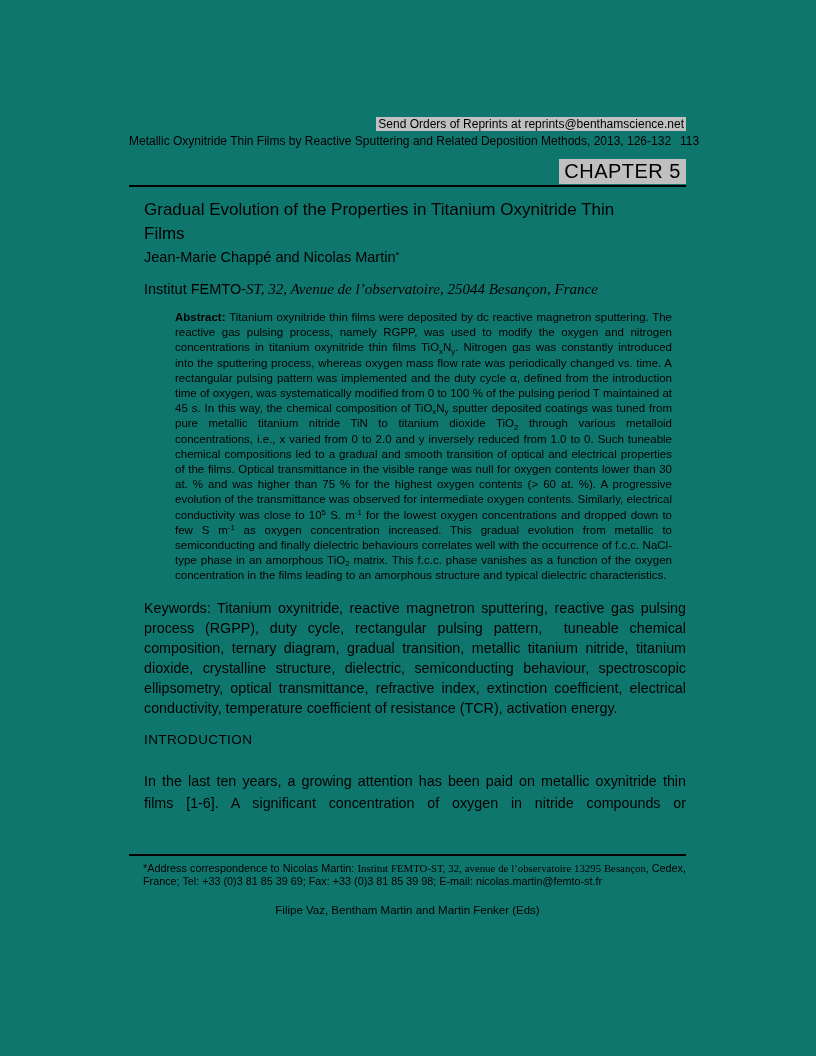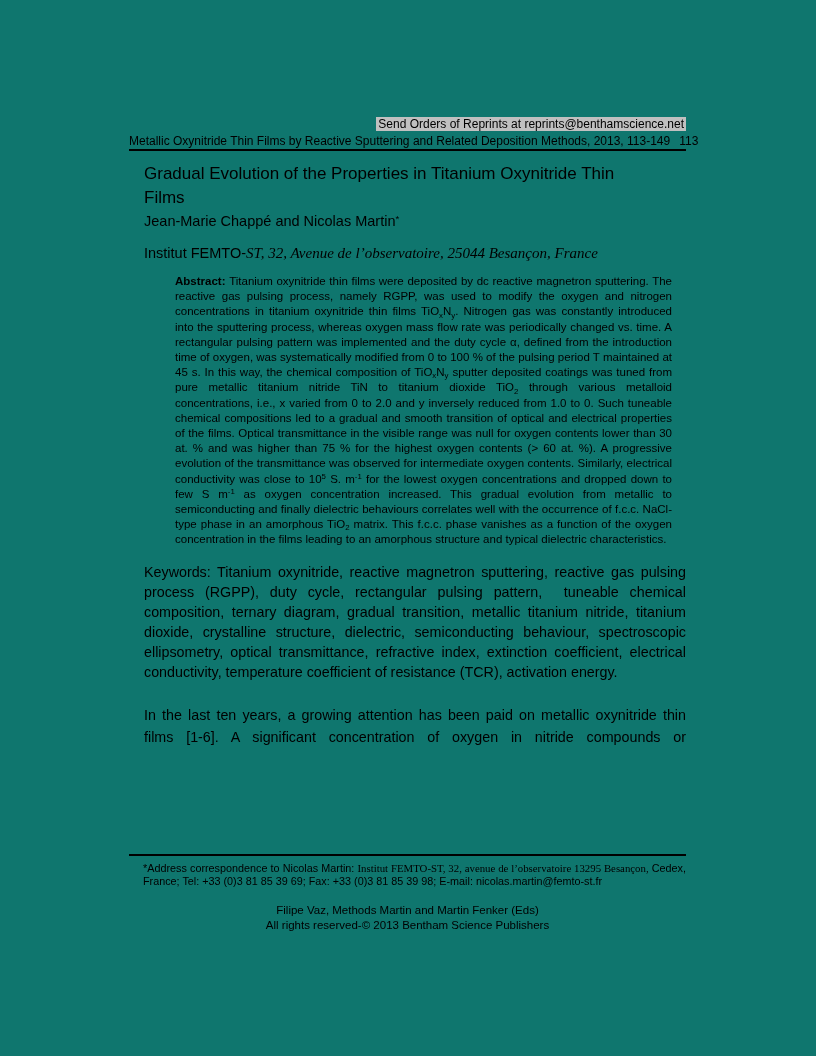--- a/index.html
+++ b/index.html
@@ -40,46 +40,49 @@
 <body>
 
 <div class="page">
   <div class="content">
 
     <div class="reprint-line">
       <span class="hl">Send Orders of Reprints at reprints@benthamscience.net</span>
     </div>
 
     <div class="running-line">
-      <span>Metallic Oxynitride Thin Films by Reactive Sputtering and Related Deposition Methods, 2013, 113-149</span><span class="pagenum">113</span>
+      <span>Metallic Oxynitride Thin Films by Reactive Sputtering and Related Deposition Methods, 2013, 126-132</span><span class="pagenum">113</span>
     </div>
 
+    <div class="chapter-row">
+      <span class="chapter-label">CHAPTER 5</span>
+    </div>
 
     <div class="rule"></div>
 
     <div class="title">
       <div>Gradual Evolution of the Properties in Titanium Oxynitride Thin</div>
       <div>Films</div>
     </div>
 
     <div class="authors"><span>Jean-Marie Chappé and Nicolas Martin</span><sup>*</sup></div>
 
     <div class="affiliation"><span>Institut FEMTO-</span><span class="rt-iserif">ST, 32, Avenue de l’observatoire, 25044 Besançon, France</span></div>
 
     <div class="abstract"><span class="rt-bold">Abstract: </span><span>Titanium oxynitride thin films were deposited by dc reactive magnetron sputtering. The reactive gas pulsing process, namely RGPP, was used to modify the oxygen and nitrogen concentrations in titanium oxynitride thin films TiO</span><sub>x</sub><span>N</span><sub>y</sub><span>. Nitrogen gas was constantly introduced into the sputtering process, whereas oxygen mass flow rate was periodically changed vs. time. A rectangular pulsing pattern was implemented and the duty cycle α, defined from the introduction time of oxygen, was systematically modified from 0 to 100 % of the pulsing period T maintained at 45 s. In this way, the chemical composition of TiO</span><sub>x</sub><span>N</span><sub>y</sub><span> sputter deposited coatings was tuned from pure metallic titanium nitride TiN to titanium dioxide TiO</span><sub>2</sub><span> through various metalloid concentrations, i.e., x varied from 0 to 2.0 and y inversely reduced from 1.0 to 0. Such tuneable chemical compositions led to a gradual and smooth transition of optical and electrical properties of the films. Optical transmittance in the visible range was null for oxygen contents lower than 30 at. % and was higher than 75 % for the highest oxygen contents (&gt; 60 at. %). A progressive evolution of the transmittance was observed for intermediate oxygen contents. Similarly, electrical conductivity was close to 10</span><sup>5</sup><span> S. m</span><sup>-1</sup><span> for the lowest oxygen concentrations and dropped down to few S m</span><sup>-1</sup><span> as oxygen concentration increased. This gradual evolution from metallic to semiconducting and finally dielectric behaviours correlates well with the occurrence of f.c.c. NaCl-type phase in an amorphous TiO</span><sub>2</sub><span> matrix. This f.c.c. phase vanishes as a function of the oxygen concentration in the films leading to an amorphous structure and typical dielectric characteristics.</span></div>
 
     <div class="keywords">Keywords: Titanium oxynitride, reactive magnetron sputtering, reactive gas pulsing process (RGPP), duty cycle, rectangular pulsing pattern, &nbsp;tuneable chemical composition, ternary diagram, gradual transition, metallic titanium nitride, titanium dioxide, crystalline structure, dielectric, semiconducting behaviour, spectroscopic ellipsometry, optical transmittance, refractive index, extinction coefficient, electrical conductivity, temperature coefficient of resistance (TCR), activation energy.</div>
 
+    <div class="section-heading">INTRODUCTION</div>
 
     <div class="intro-para">In the last ten years, a growing attention has been paid on metallic oxynitride thin films [1-6]. A significant concentration of oxygen in nitride compounds or</div>
 
   </div>
 
   <div class="footnote-block">
     <div class="footnote-rule"></div>
     <div class="footnote-text"><span>*Address correspondence to Nicolas Martin: </span><span class="rt-serif">Institut FEMTO-ST, 32, avenue de l’observatoire 13295 Besançon,</span><span> Cedex, France; Tel: +33 (0)3 81 85 39 69; Fax: +33 (0)3 81 85 39 98; E-mail: nicolas.martin@femto-st.fr</span></div>
   </div>
 
   <div class="footer-block">
-    <div>Filipe Vaz, Methods Martin and Martin Fenker (Eds)</div>
-    <div>All rights reserved-© 2013 Bentham Science Publishers</div>
+    <div>Filipe Vaz, Bentham Martin and Martin Fenker (Eds)</div>
   </div>
 </div>
 
 </body></html>

